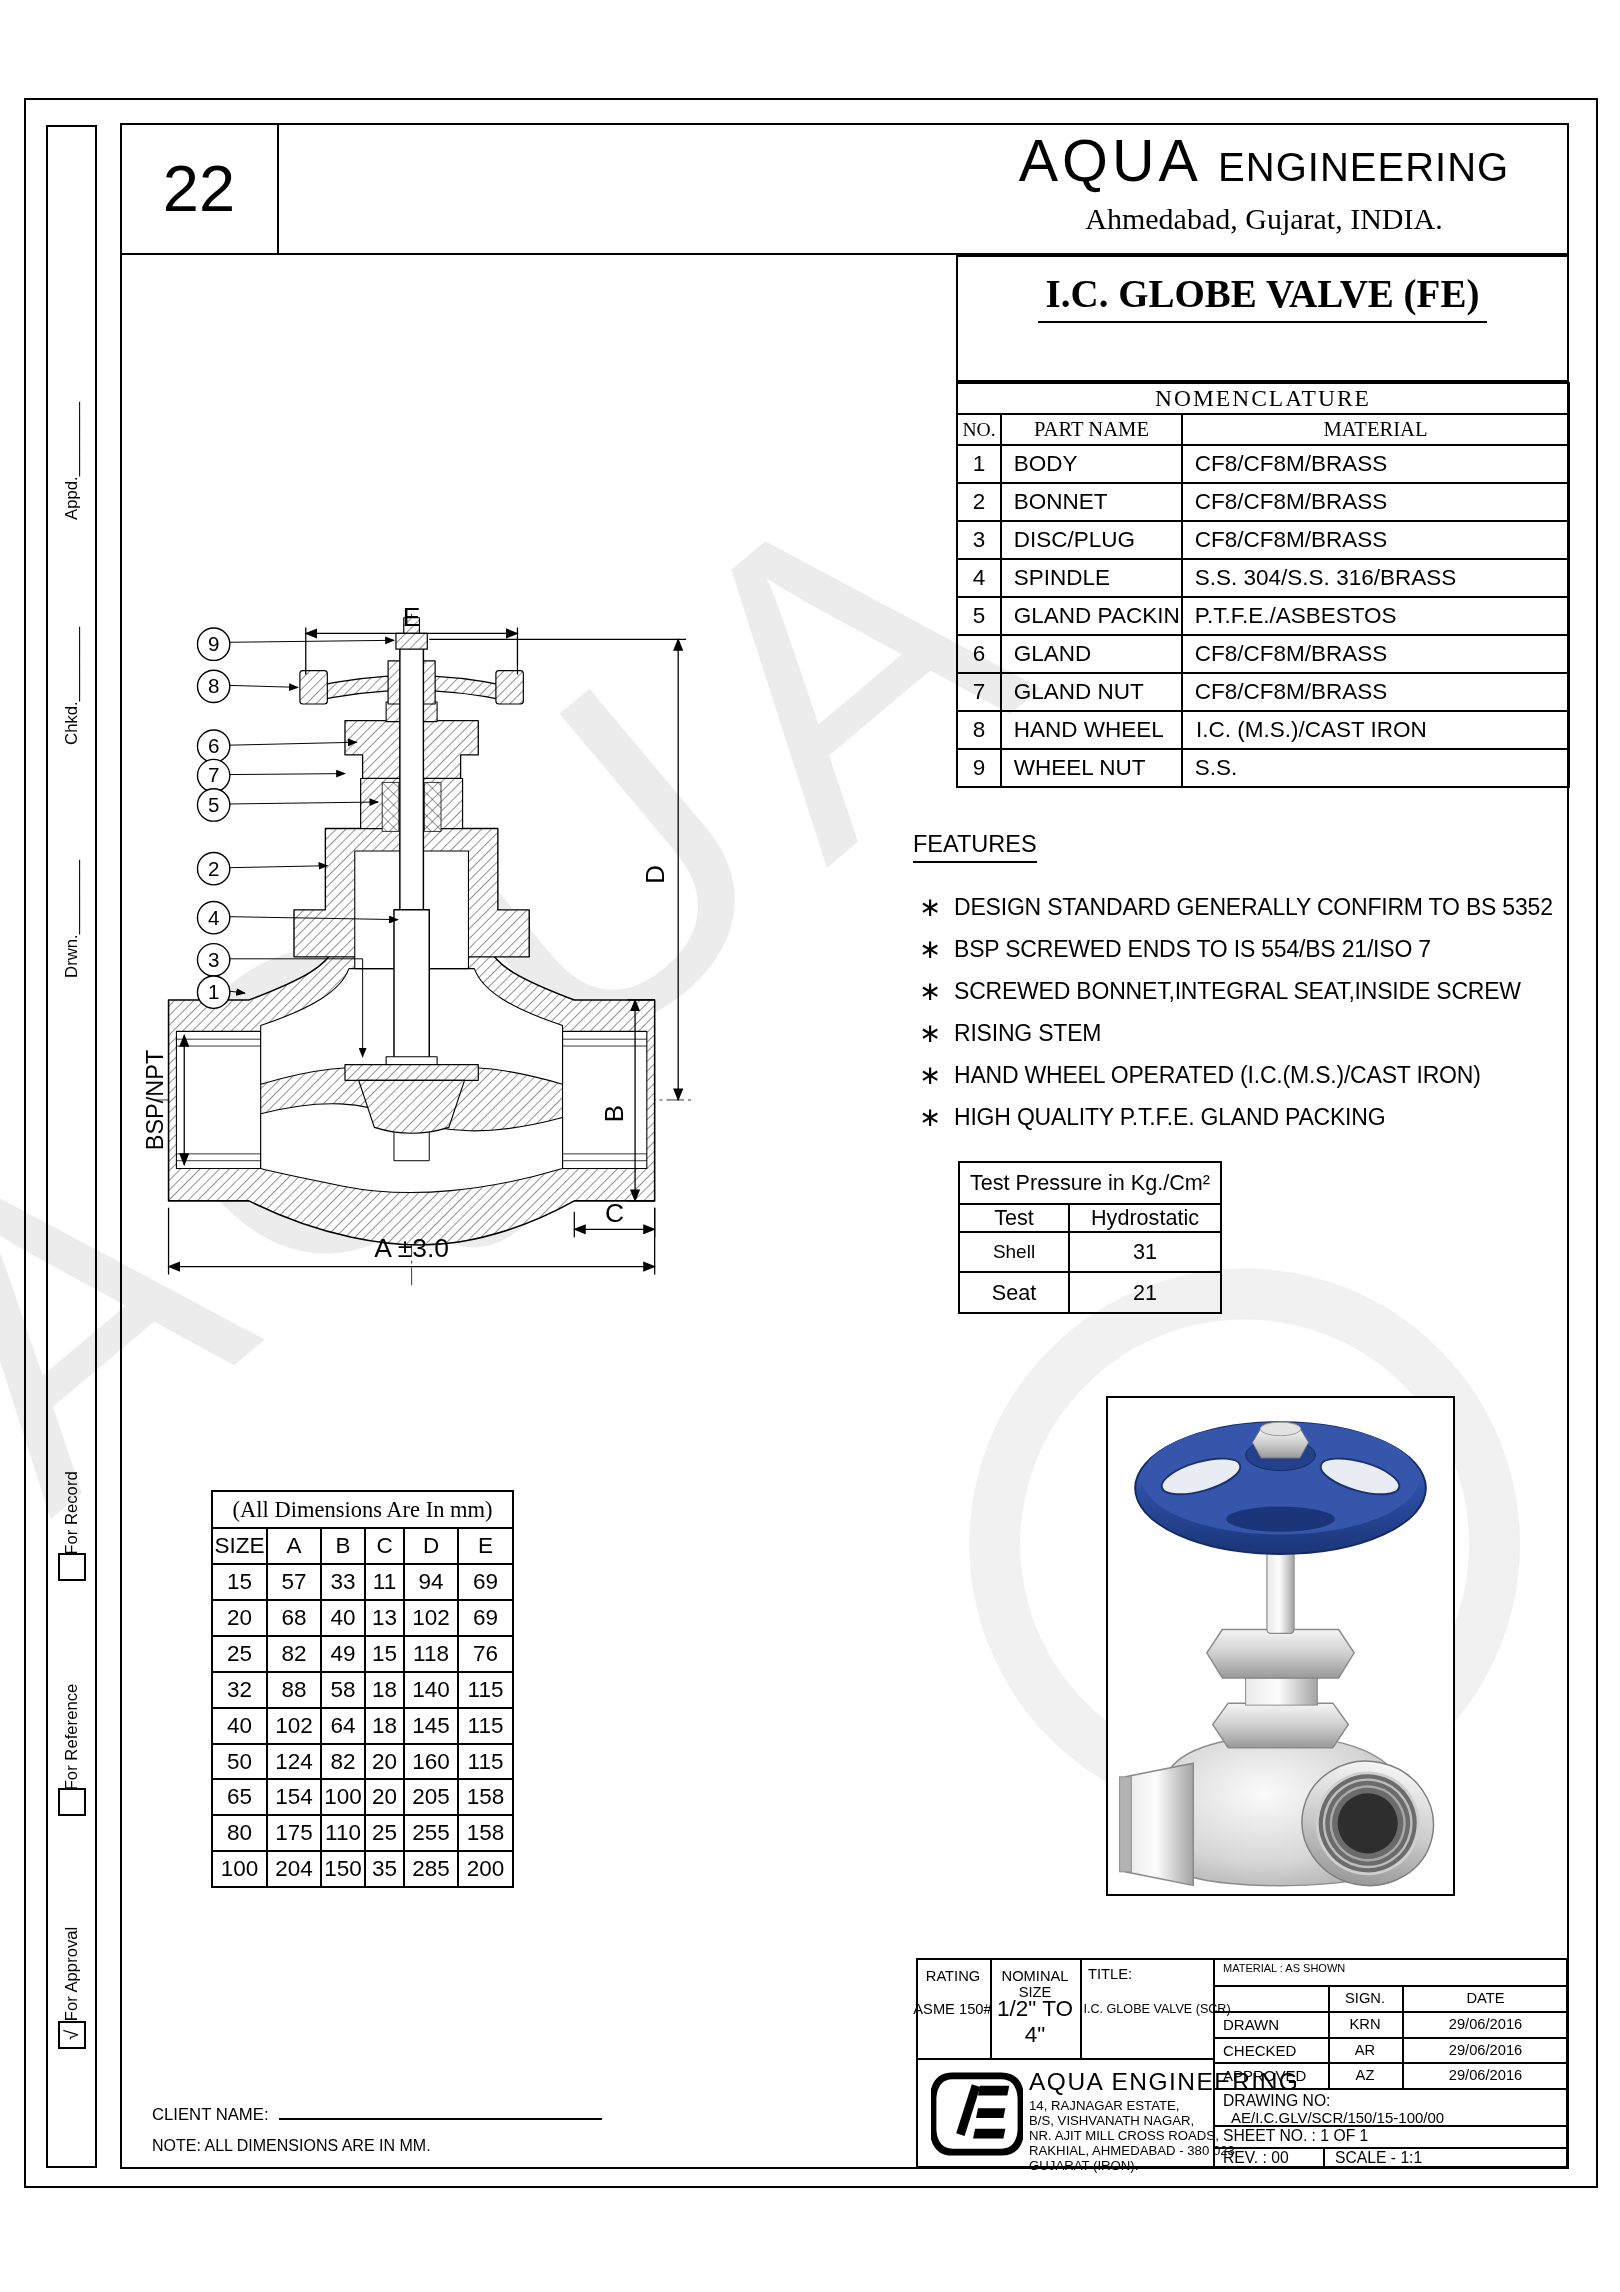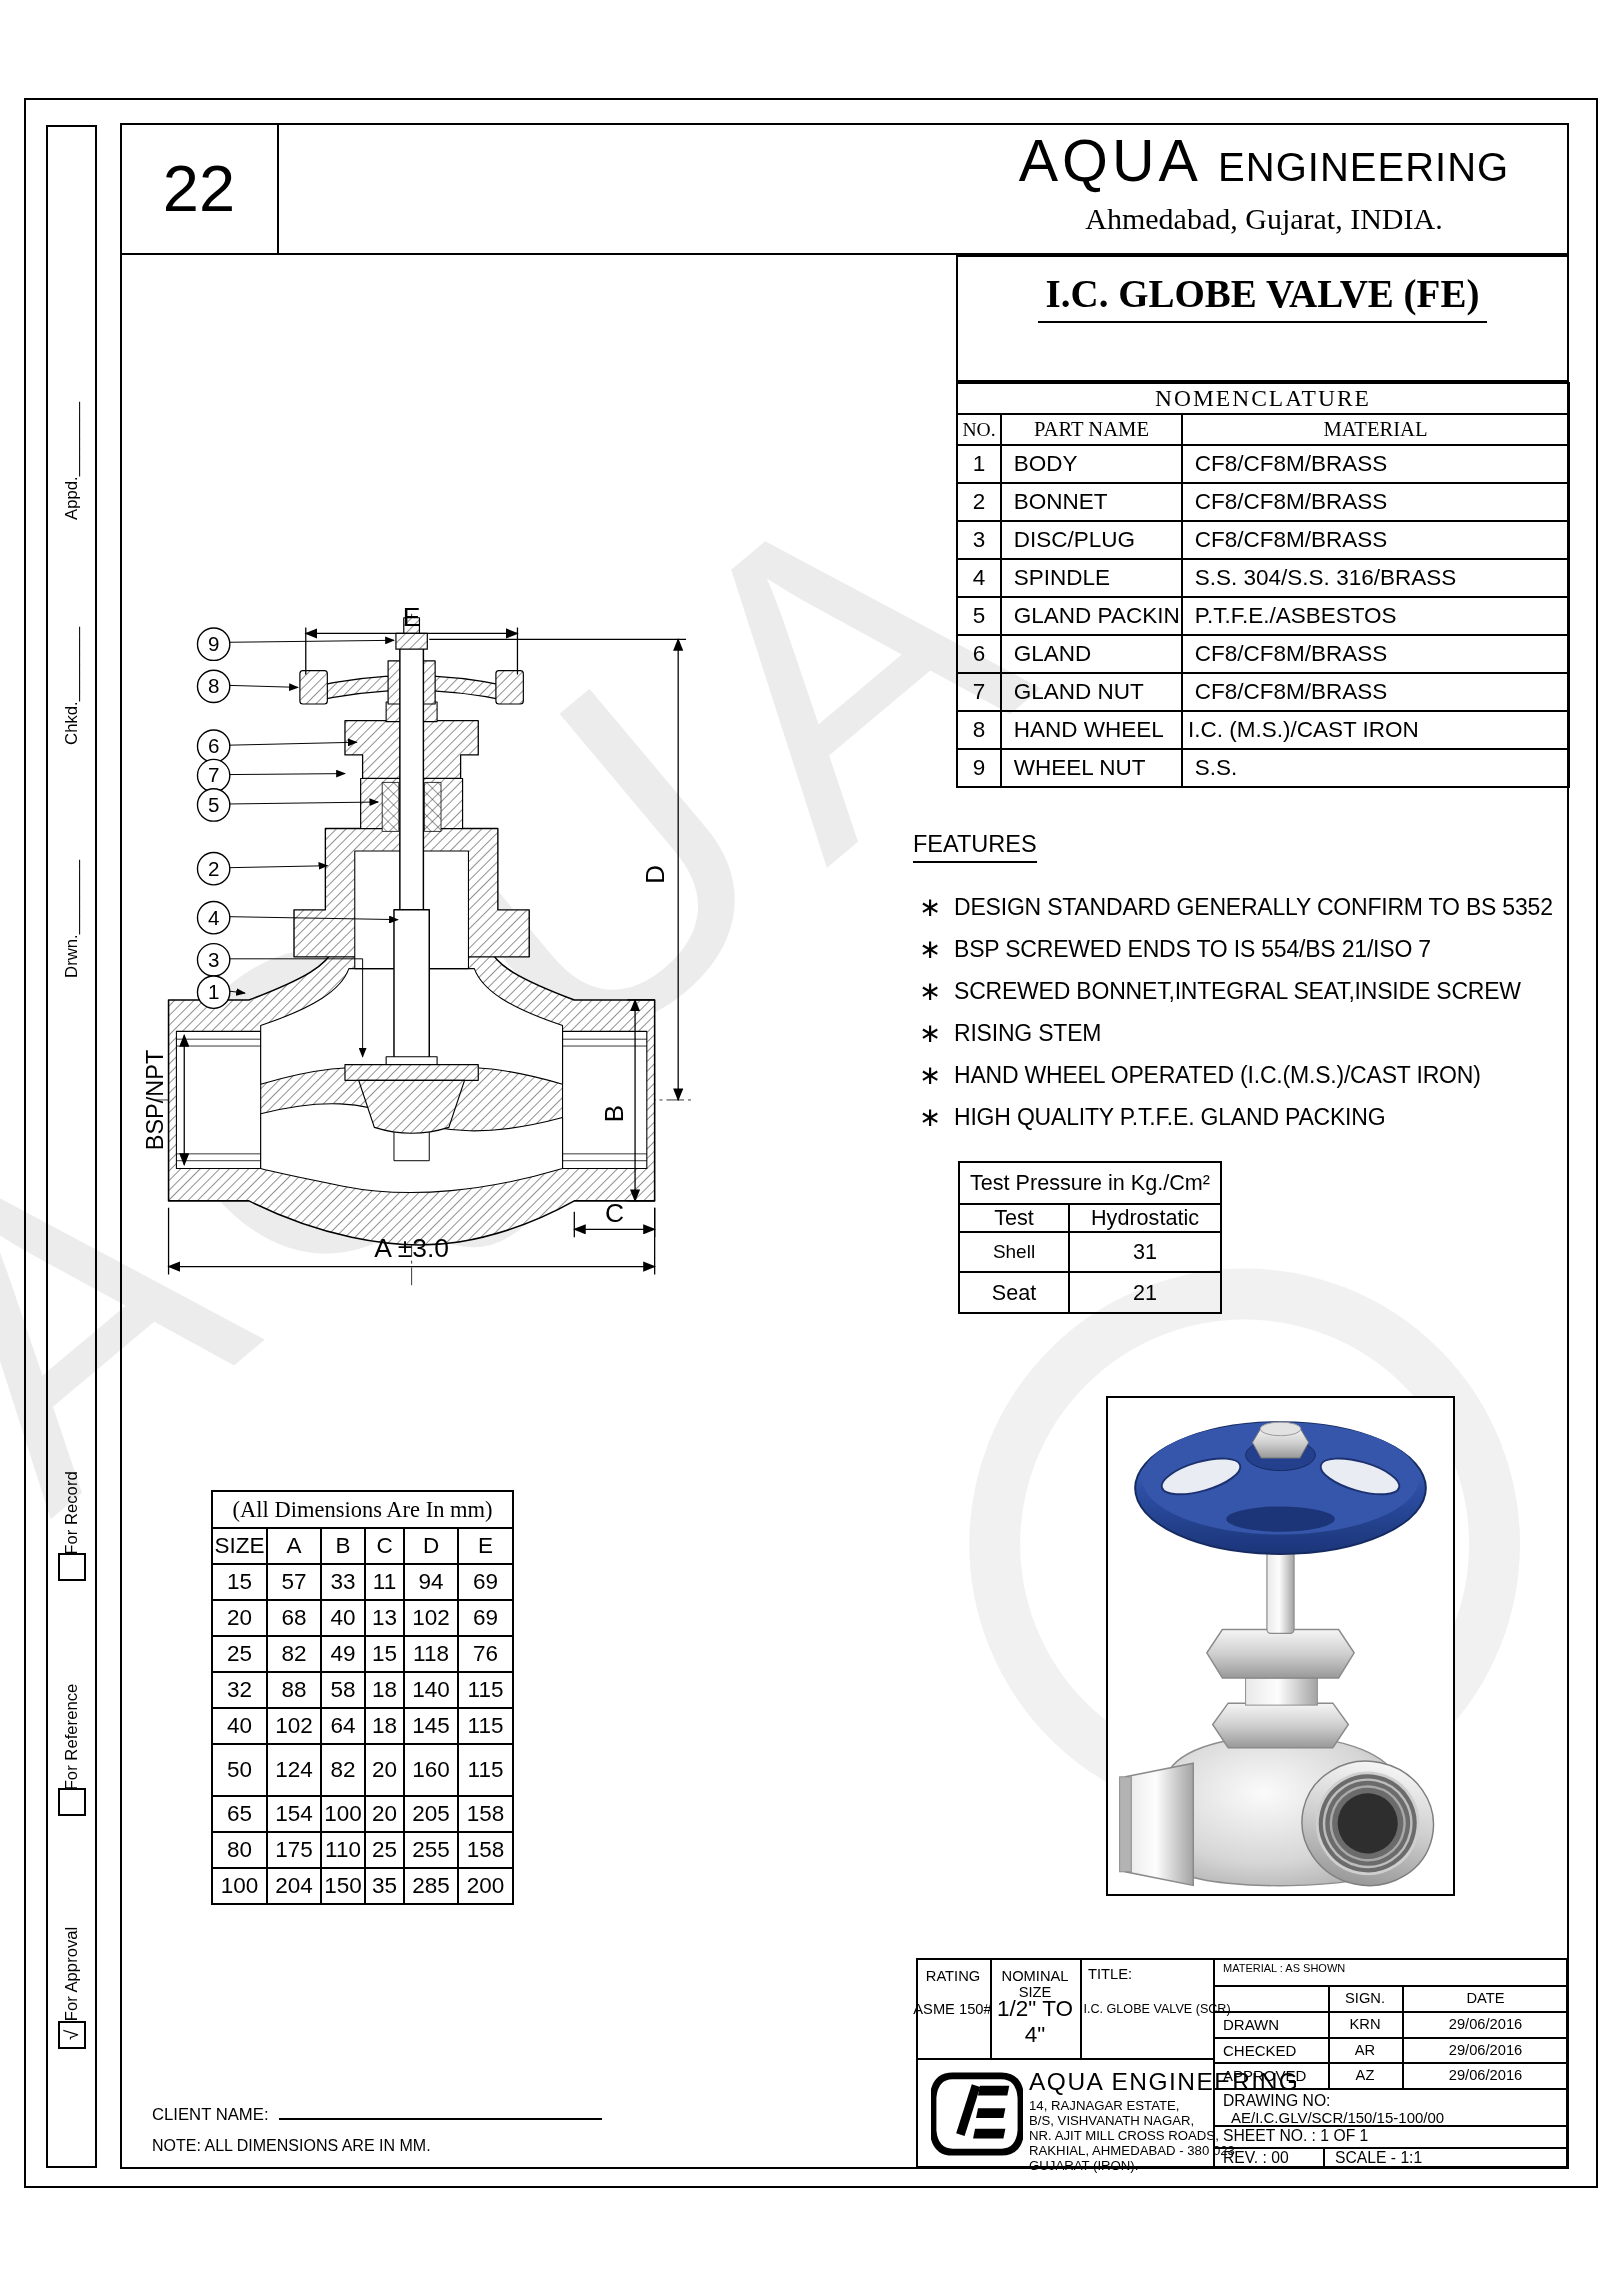--- a/index.html
+++ b/index.html
@@ -238,21 +238,21 @@
         <td style="text-align:left;padding-left:11.8px;">CF8/CF8M/BRASS</td>
       </tr>
   <tr>
         <td style="height:38px;">7</td>
         <td style="text-align:left;padding-left:11.8px;">GLAND NUT</td>
         <td style="text-align:left;padding-left:11.8px;">CF8/CF8M/BRASS</td>
       </tr>
   <tr>
         <td style="height:38px;">8</td>
         <td style="text-align:left;padding-left:11.8px;">HAND WHEEL</td>
-        <td style="text-align:left;padding-left:5px;">I.C. (M.S.)/CAST IRON</td>
+        <td style="text-align:left;padding-left:13px;">I.C. (M.S.)/CAST IRON</td>
       </tr>
   <tr>
         <td style="height:38px;">9</td>
         <td style="text-align:left;padding-left:11.8px;">WHEEL NUT</td>
         <td style="text-align:left;padding-left:11.8px;">S.S.</td>
       </tr>
 </tbody>
   </table>
 
 <div class="abs" style="left:913px;top:831px;width:659px;z-index:3;">
@@ -364,21 +364,21 @@
       </tr>
   <tr>
         <td style="height:36px;">40</td>
         <td>102</td>
         <td>64</td>
         <td>18</td>
         <td>145</td>
         <td>115</td>
       </tr>
   <tr>
-        <td style="height:52px;">50</td>
+        <td style="height:35px;">50</td>
         <td>124</td>
         <td>82</td>
         <td>20</td>
         <td>160</td>
         <td>115</td>
       </tr>
   <tr>
         <td style="height:36px;">65</td>
         <td>154</td>
         <td>100</td>

